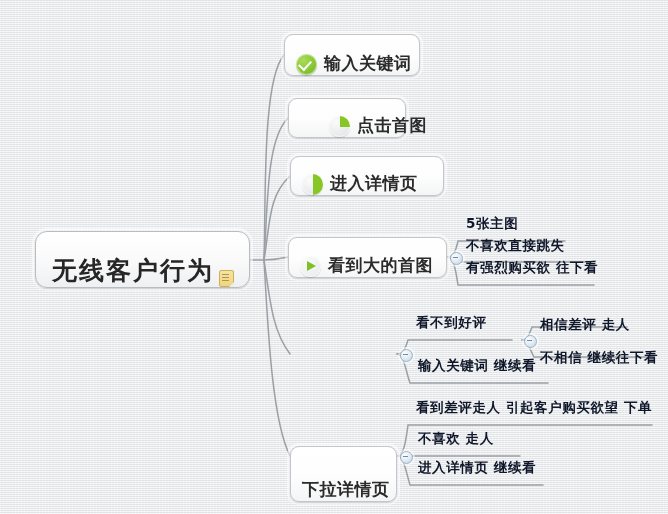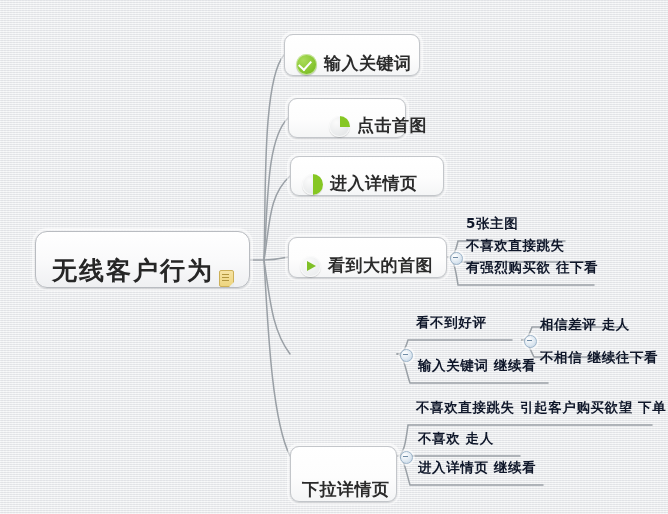--- a/index.html
+++ b/index.html
@@ -264,17 +264,17 @@
   <div class="leaf" style="left:462px; top:215px;">5张主图</div>
   <div class="leaf" style="left:462px; top:237px;">不喜欢直接跳失</div>
   <div class="leaf" style="left:462px; top:259px;">有强烈购买欲 往下看</div>
 
   <div class="leaf" style="left:412px; top:314px;">看不到好评</div>
   <div class="leaf" style="left:414px; top:357px;">输入关键词 继续看</div>
 
   <div class="leaf" style="left:536px; top:301px;margin-top:15px;">相信差评 走人</div>
   <div class="leaf" style="left:536px; top:349px;">不相信 继续往下看</div>
 
-  <div class="leaf" style="left:412px; top:399px;">不喜欢直接跳失 引起客户购买欲望 下单</div>
+  <div class="leaf" style="left:412px; top:399px;">看到差评走人 引起客户购买欲望 下单</div>
   <div class="leaf" style="left:414px; top:430px;">不喜欢 走人</div>
   <div class="leaf" style="left:414px; top:459px;">进入详情页 继续看</div>
 
 </div>
 
 </body></html>

